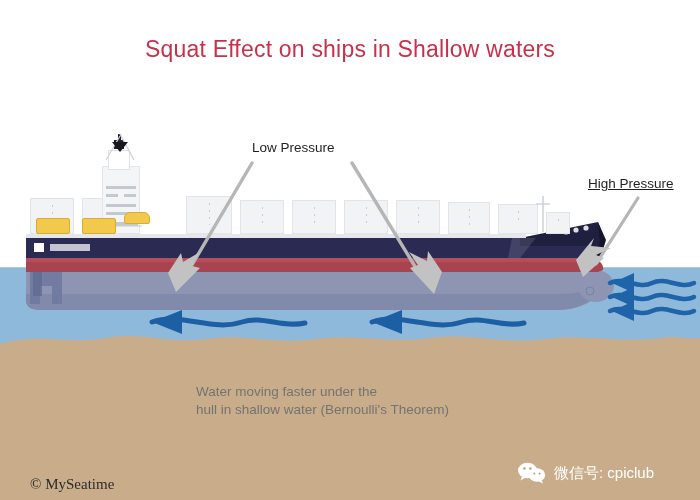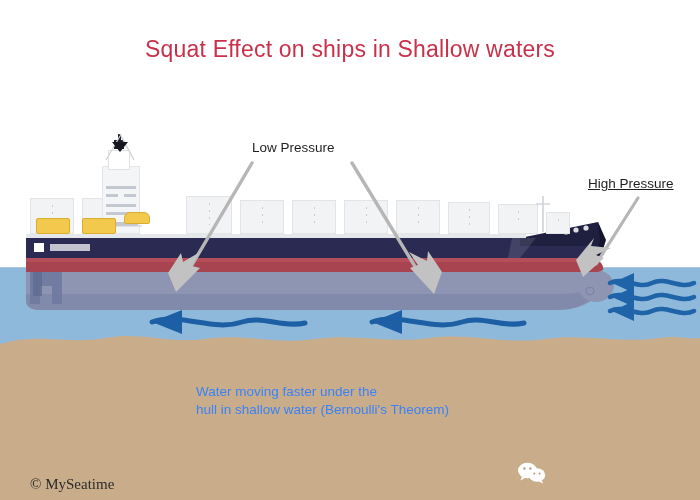--- a/index.html
+++ b/index.html
@@ -62,21 +62,21 @@
     color:#1f1f22;
     white-space:nowrap;
     font-family:"Liberation Sans", sans-serif;
   }
   #lbl-low{left:252px;top:140px;}
   #lbl-high{left:588px;top:176px;text-decoration:underline;}
 
   
   #caption{
     position:absolute;left:196px;top:383px;
-    font-size:13.5px;line-height:18px;color:#3b82f6;
+    font-size:13.5px;line-height:18px;color:#737373;
     white-space:pre-line;
     font-family:"Liberation Sans", sans-serif;
   }
 
   
   #copyright{
     position:absolute;left:30px;top:476px;
     font-size:15px;color:#2b2b2b;
     font-family:"Liberation Serif", serif;
   }
@@ -240,15 +240,16 @@
     <svg width="30" height="22" viewBox="0 0 30 22">
       <ellipse cx="10.5" cy="8.5" rx="9.5" ry="7.8" fill="#ffffff"></ellipse>
       <path d="M5,14.5 L3.5,18.5 L8,16 Z" fill="#ffffff"></path>
       <circle cx="7.4" cy="6.6" r="1.25" fill="#b9a289"></circle>
       <circle cx="13.4" cy="6.6" r="1.25" fill="#b9a289"></circle>
       <ellipse cx="20" cy="13" rx="8.2" ry="6.8" fill="#ffffff"></ellipse>
       <path d="M24.5,18 L26.2,21.4 L21.8,19.4 Z" fill="#ffffff"></path>
       <circle cx="17.3" cy="11.6" r="1.05" fill="#b9a289"></circle>
       <circle cx="22.6" cy="11.6" r="1.05" fill="#b9a289"></circle>
     </svg>
+    <span id="wechat-text">微信号: cpiclub</span>
   </div>
 
 </div>
 
 </body></html>

